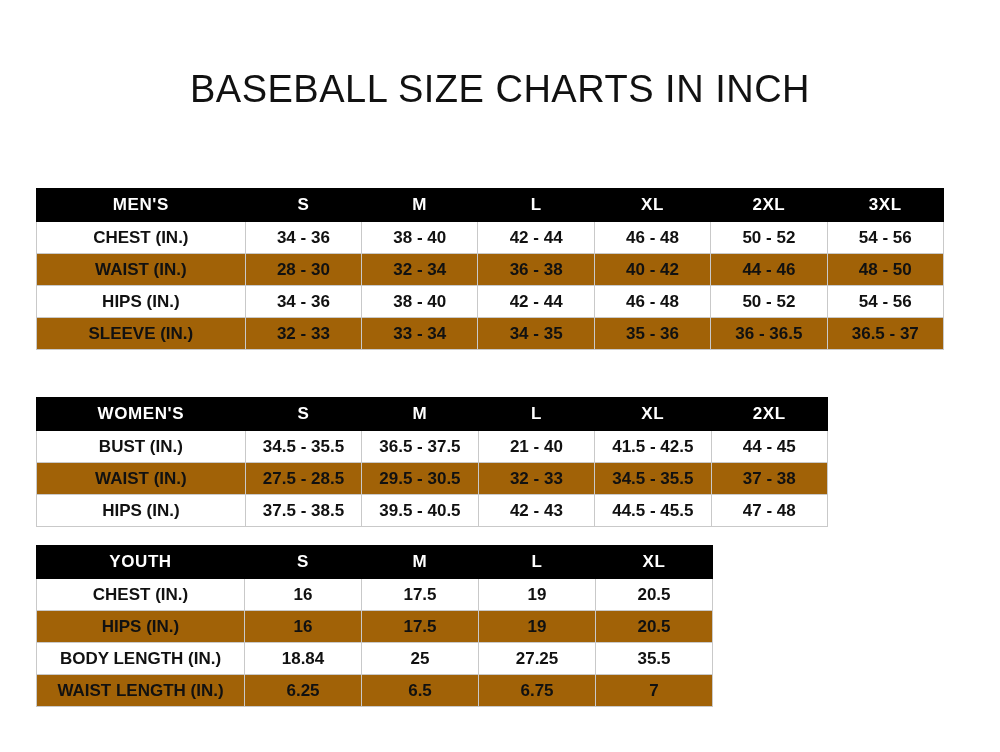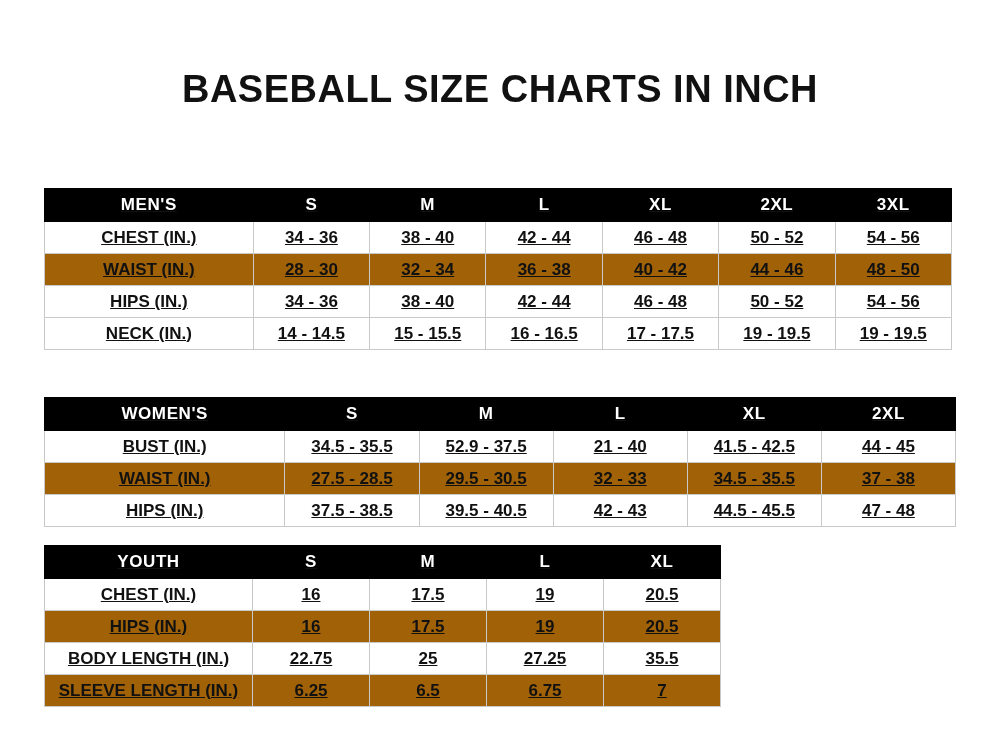--- a/index.html
+++ b/index.html
@@ -20,29 +20,28 @@
     height: 752px;
     background: #ffffff;
   }
   .title {
     position: absolute;
     top: 68px;
     left: 0;
     width: 1000px;
     text-align: center;
     font-size: 38px;
-    font-weight: bold;
+    font-weight: normal;
     letter-spacing: 0.5px;
     color: #111111;
   }
 
   .table-wrap {
     position: absolute;
-    left: 44px;
-    text-decoration: underline;
+    left: 36px;
   }
   table.size-table {
     border-collapse: collapse;
     table-layout: fixed;
   }
   table.size-table td {
     border: 1px solid #c9c9c9;
     text-align: center;
     font-size: 17px;
     font-weight: bold;
@@ -71,21 +70,21 @@
     font-weight: bold;
     text-align: center;
   }
 
   
   #mens-table { width: 908px; }
   #mens-table col.c0 { width: 208px; }
   #mens-table col.cx { width: 116px; }
 
   
-  #womens-table { width: 912px; padding-left: 24px; }
+  #womens-table { width: 792px; padding-left: 24px; }
   #womens-table col.c0 { width: 208px; }
   #womens-table col.cx { width: 116px; }
 
   
   #youth-table { width: 676px; }
   #youth-table col.c0 { width: 208px; }
   #youth-table col.cx { width: 117px; }
 
   #mens-wrap { top: 188px; }
   #womens-wrap { top: 397px; }
@@ -141,28 +140,28 @@
         </tr>
         <tr>
           <td class="rowlabel">HIPS (IN.)</td>
           <td>34 - 36</td>
           <td>38 - 40</td>
           <td>42 - 44</td>
           <td>46 - 48</td>
           <td>50 - 52</td>
           <td>54 - 56</td>
         </tr>
-        <tr>
-          <td class="rowlabel">NECK (IN.)</td>
-          <td>14 - 14.5</td>
-          <td>15 - 15.5</td>
-          <td>16 - 16.5</td>
-          <td>17 - 17.5</td>
-          <td>19 - 19.5</td>
-          <td>19 - 19.5</td>
+        <tr class="alt">
+          <td class="rowlabel">SLEEVE (IN.)</td>
+          <td>32 - 33</td>
+          <td>33 - 34</td>
+          <td>34 - 35</td>
+          <td>35 - 36</td>
+          <td>36 - 36.5</td>
+          <td>36.5 - 37</td>
         </tr>
       </tbody>
     </table>
   </div>
 
   <div class="table-wrap" id="womens-wrap">
     <table class="size-table" id="womens-table">
       <colgroup>
         <col class="c0">
           <col class="cx">
@@ -178,21 +177,21 @@
           <td>M</td>
           <td>L</td>
           <td>XL</td>
           <td>2XL</td>
         </tr>
       </thead>
       <tbody>
         <tr>
           <td class="rowlabel">BUST (IN.)</td>
           <td>34.5 - 35.5</td>
-          <td>52.9 - 37.5</td>
+          <td>36.5 - 37.5</td>
           <td>21 - 40</td>
           <td>41.5 - 42.5</td>
           <td>44 - 45</td>
         </tr>
         <tr class="alt">
           <td class="rowlabel">WAIST (IN.)</td>
           <td>27.5 - 28.5</td>
           <td>29.5 - 30.5</td>
           <td>32 - 33</td>
           <td>34.5 - 35.5</td>
@@ -238,27 +237,27 @@
         </tr>
         <tr class="alt">
           <td class="rowlabel">HIPS (IN.)</td>
           <td>16</td>
           <td>17.5</td>
           <td>19</td>
           <td>20.5</td>
         </tr>
         <tr>
           <td class="rowlabel">BODY LENGTH (IN.)</td>
-          <td>22.75</td>
+          <td>18.84</td>
           <td>25</td>
           <td>27.25</td>
           <td>35.5</td>
         </tr>
         <tr class="alt">
-          <td class="rowlabel">SLEEVE LENGTH (IN.)</td>
+          <td class="rowlabel">WAIST LENGTH (IN.)</td>
           <td>6.25</td>
           <td>6.5</td>
           <td>6.75</td>
           <td>7</td>
         </tr>
       </tbody>
     </table>
   </div>
 
 </div>

